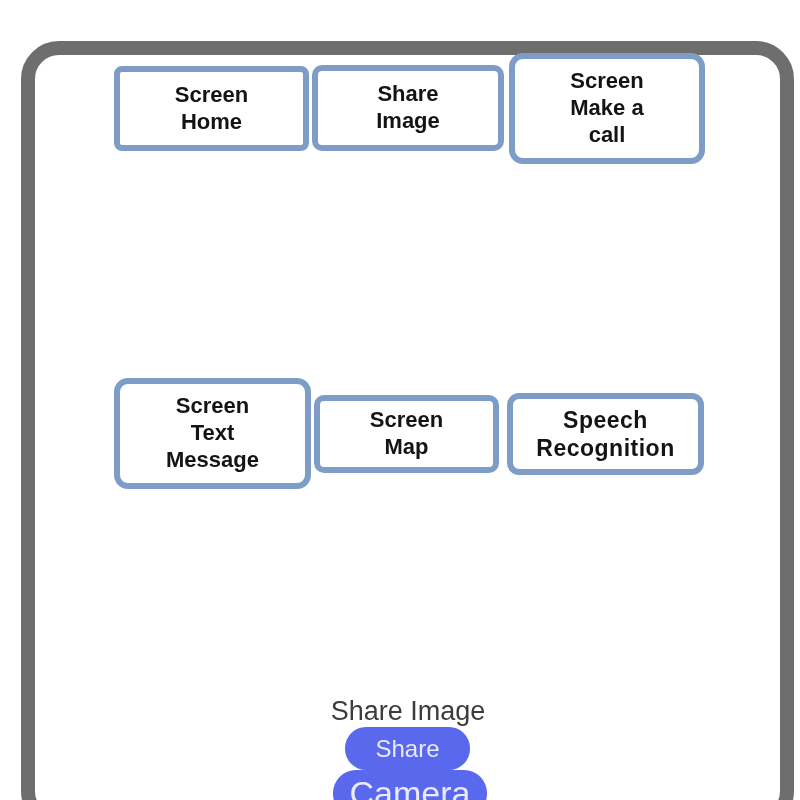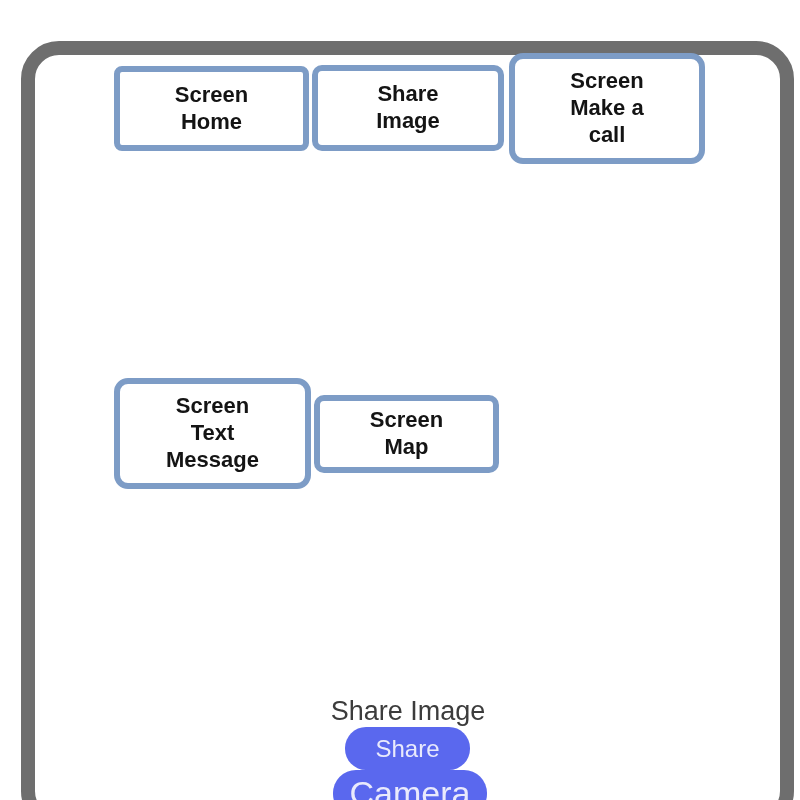--- a/index.html
+++ b/index.html
@@ -95,20 +95,22 @@
 Make a
 call</div>
 
   <div class="nav-btn btn-text-msg">Screen
 Text
 Message</div>
 
   <div class="nav-btn btn-map">Screen
 Map</div>
 
+  <div class="nav-btn btn-speech">Speech
+Recognition</div>
 
   <div class="screen-title">Share Image</div>
 
   <button class="pill pill-share">Share</button>
 
   <button class="pill pill-camera">Camera</button>
 
 </div>
 
 </body></html>

